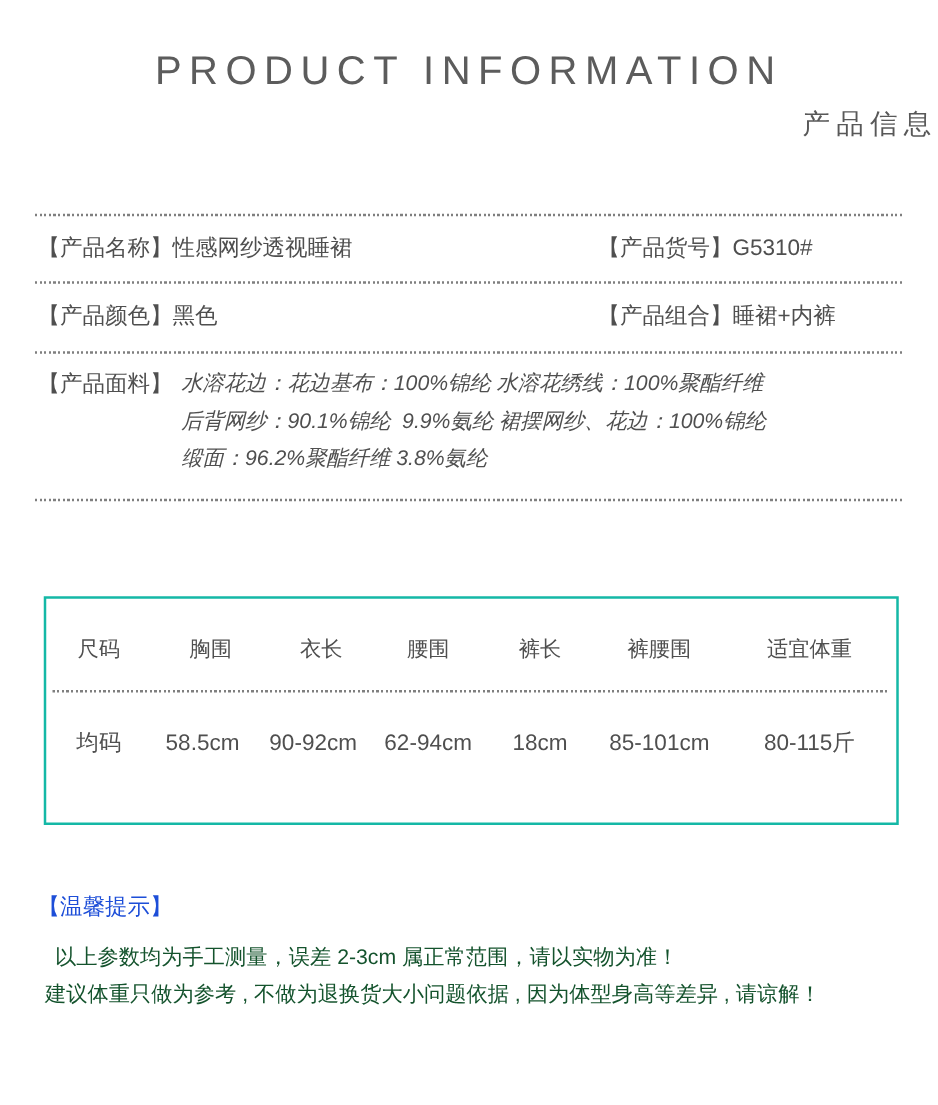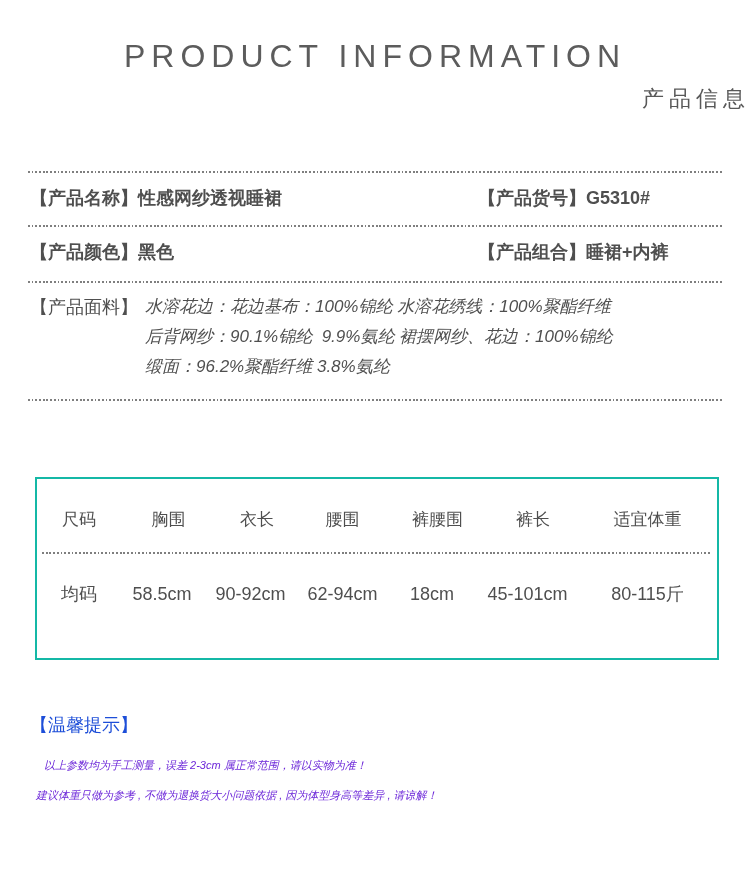--- a/index.html
+++ b/index.html
@@ -16,37 +16,37 @@
     font-size:22px;line-height:30px;letter-spacing:5px;color:#585858;
   }
   .dotline{
     position:absolute;left:28px;right:28px;height:2px;
     background:repeating-linear-gradient(90deg,#7f7f7f 0 1.8px,transparent 1.8px 3.7px);
   }
   .info-row{position:absolute;left:0;width:100%;height:24px;font-size:18px;line-height:22px;}
   .pair{position:absolute;white-space:pre;}
   .pair-left{left:30px;}
   .pair-right{left:478px;}
-  .lbl,.val{color:#4f4f4f;font-weight:bold;}
+  .lbl,.val{color:#4f4f4f;}
   .material-label{position:absolute;left:30px;top:292px;font-size:18px;line-height:30px;white-space:pre;}
   .material-lines{position:absolute;left:145px;top:292px;font-size:17px;line-height:30px;font-style:italic;}
   .material-lines div{white-space:pre;}
   .size-table{
     position:absolute;left:35px;top:477px;width:680px;height:179px;
     border:2px solid #14b8a6;background:#fff;
   }
   .trow{position:absolute;left:0;width:680px;display:flex;}
   .trow-head{top:20px;font-size:17px;}
   .trow-data{top:94px;font-size:18px;}
   .cell{text-align:center;line-height:42px;white-space:pre;}
   .c1{width:84px;}.c2{width:82px;}.c3{width:95px;}.c4{width:89px;}
   .c5{width:90px;}.c6{width:101px;}.c7{width:139px;}
   .table-divider{left:5px;right:5px;top:73px;}
   .tips-title{position:absolute;left:30px;top:714px;font-size:18px;line-height:23px;color:#1d4ed8;white-space:pre;}
-  .tip-line{position:absolute;font-size:11px;line-height:21px;white-space:pre;color:#6d28d9;font-style:italic;}
+  .tip-line{position:absolute;font-size:17px;line-height:21px;white-space:pre;color:#14532d;}
   .tip-line-1{left:44px;top:755px;}
   .tip-line-2{left:36px;top:785px;}
 </style>
 </head>
 <body>
 
 <div class="page">
 
   <div class="title-en">PRODUCT INFORMATION</div>
   <div class="title-cn">产品信息</div>
@@ -75,32 +75,32 @@
   </div>
 
   <div class="dotline" style="top:399px"></div>
 
   <div class="size-table">
     <div class="trow trow-head">
       <div class="cell c1">尺码</div>
       <div class="cell c3">胸围</div>
       <div class="cell c2">衣长</div>
       <div class="cell c4">腰围</div>
+      <div class="cell c5">裤长</div>
       <div class="cell c6">裤腰围</div>
-      <div class="cell c5">裤长</div>
       <div class="cell c7">适宜体重</div>
     </div>
     <div class="dotline table-divider"></div>
     <div class="trow trow-data">
       <div class="cell c1">均码</div>
       <div class="cell c2">58.5cm</div>
       <div class="cell c3">90-92cm</div>
       <div class="cell c4">62-94cm</div>
       <div class="cell c5">18cm</div>
-      <div class="cell c6">45-101cm</div>
+      <div class="cell c6">85-101cm</div>
       <div class="cell c7">80-115斤</div>
     </div>
   </div>
 
   <div class="tips-title">【温馨提示】</div>
   <div class="tip-line tip-line-1">以上参数均为手工测量，误差 2-3cm 属正常范围，请以实物为准！</div>
   <div class="tip-line tip-line-2">建议体重只做为参考 , 不做为退换货大小问题依据 , 因为体型身高等差异 , 请谅解！</div>
 
 </div>
 

